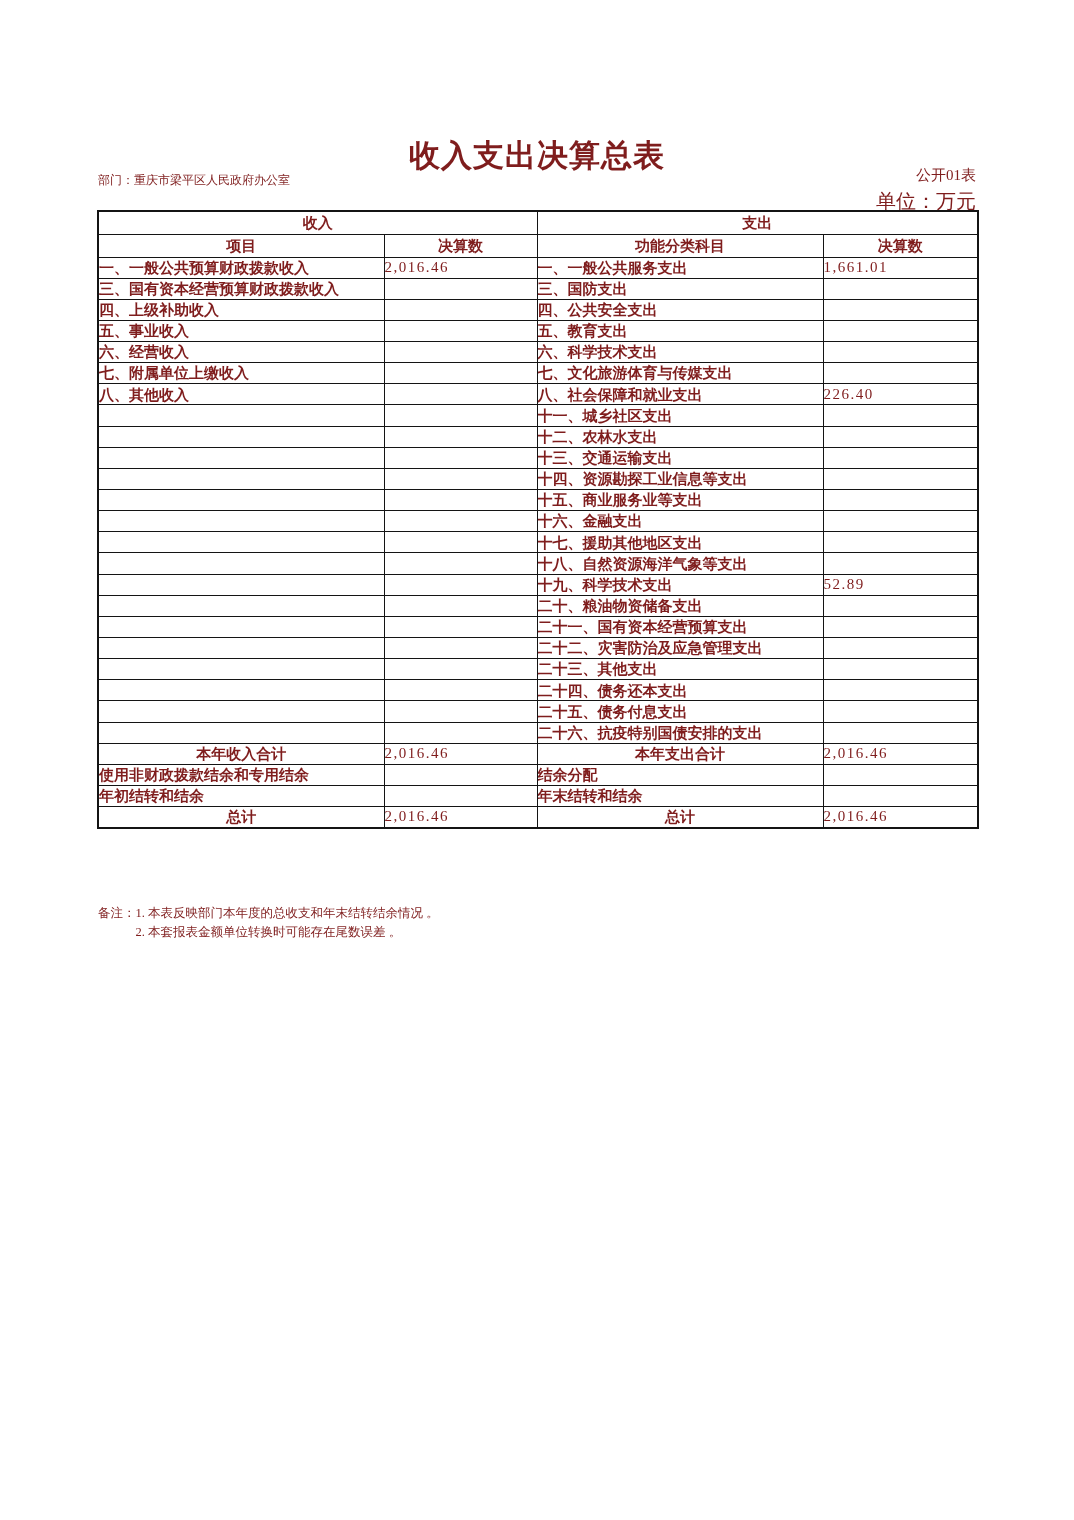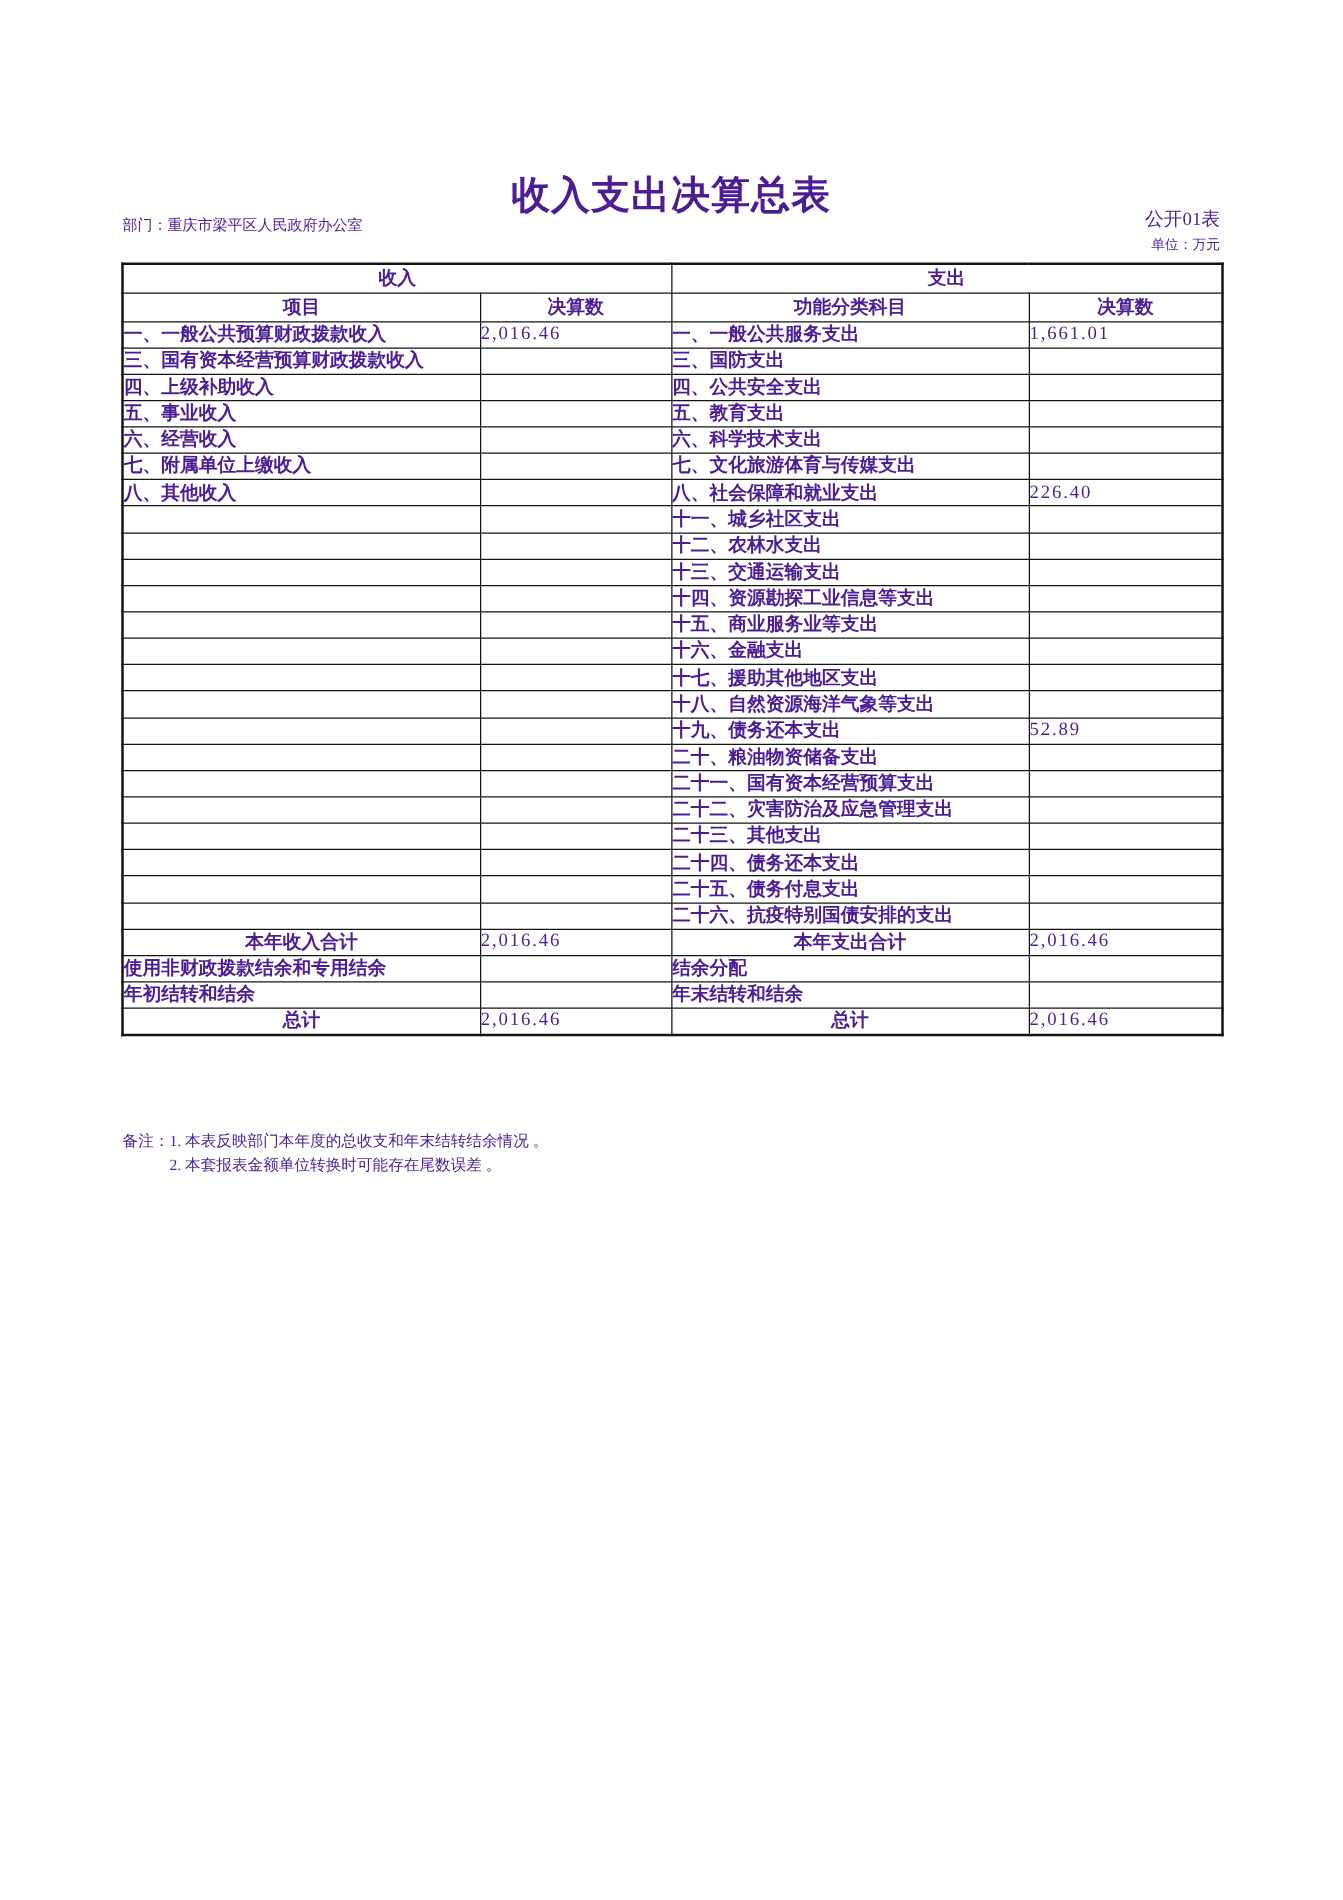--- a/index.html
+++ b/index.html
@@ -2,21 +2,21 @@
 <html><head>
 <meta charset="utf-8">
 <style>
   * { margin: 0; padding: 0; box-sizing: border-box; }
   html, body { background: #e8e8e8; }
   .sheet {
     position: relative;
     width: 1074px;
     height: 1520px;
     background: #ffffff;
-    color: #4c1d95;
+    color: #7f1d1d;
     font-family: "Liberation Serif", "DejaVu Serif", serif;
     overflow: hidden;
   }
   .doc-title {
     position: absolute;
     top: 135px;
     left: 0;
     width: 100%;
     text-align: center;
     font-size: 31px;
@@ -33,21 +33,21 @@
   .meta-dept {
     position: absolute;
     top: 172px;
     left: 98px;
     font-size: 12px;
   }
   .meta-unit {
     position: absolute;
     top: 188px;
     right: 98px;
-    font-size: 11px;
+    font-size: 20px;
   }
   table.main {
     position: absolute;
     top: 210px;
     left: 97px;
     width: 880px;
     border-collapse: collapse;
     table-layout: fixed;
     border: 2px solid #141414;
   }
@@ -218,21 +218,21 @@
         </tr>
         <tr class="row">
           <td class="item"></td>
           <td class="num"></td>
           <td class="item">十八、自然资源海洋气象等支出</td>
           <td class="num"></td>
         </tr>
         <tr class="row">
           <td class="item"></td>
           <td class="num"></td>
-          <td class="item">十九、债务还本支出</td>
+          <td class="item">十九、科学技术支出</td>
           <td class="num">52.89</td>
         </tr>
         <tr class="row">
           <td class="item"></td>
           <td class="num"></td>
           <td class="item">二十、粮油物资储备支出</td>
           <td class="num"></td>
         </tr>
         <tr class="row">
           <td class="item"></td>

